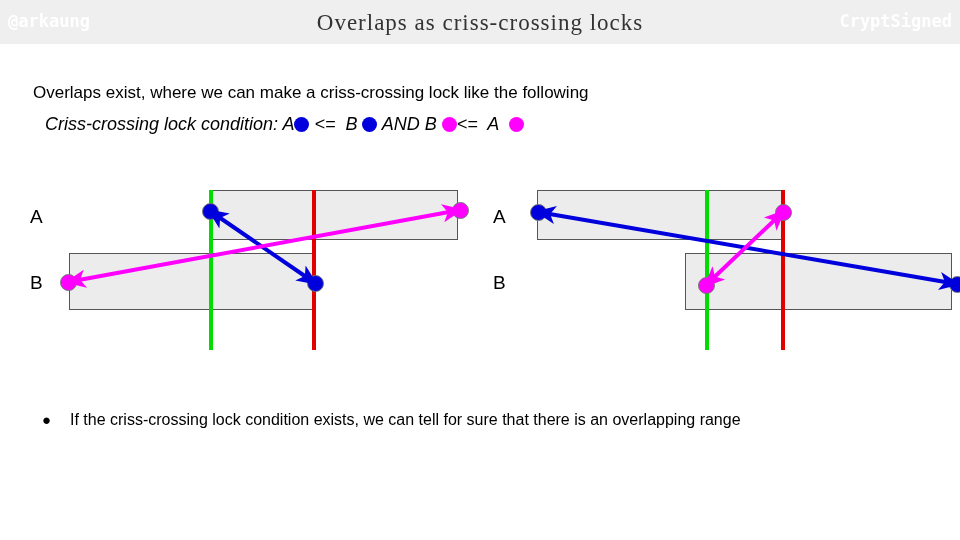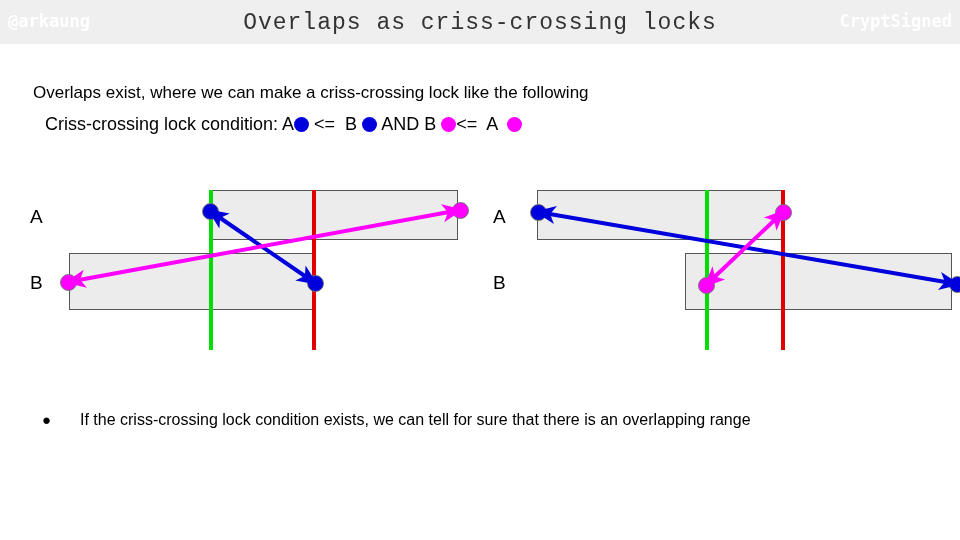--- a/index.html
+++ b/index.html
@@ -51,21 +51,21 @@
     color: #ffffff;
     letter-spacing: 0px;
     white-space: nowrap;
   }
   #slide-title {
     position: absolute;
     left: 0;
     top: 10px;
     width: 960px;
     text-align: center;
-    font-family: Liberation Mono, monospace;
+    font-family: Liberation Serif, serif;
     font-size: 23px;
     color: #333333;
     letter-spacing: 1px;
     white-space: nowrap;
   }
 
   
   #intro-text {
     position: absolute;
     left: 33px;
@@ -77,20 +77,21 @@
   }
   #condition-line {
     position: absolute;
     left: 45px;
     top: 114px;
     font-size: 18px;
     color: #000000;
     white-space: nowrap;
     display: flex;
     align-items: center;
+    font-style: italic;
   }
   #condition-line .seg { white-space: pre; }
   .inline-dot {
     display: inline-block;
     width: 15px;
     height: 15px;
     border-radius: 50%;
     vertical-align: -2px;
   }
   .dot-blue { background: #0000dd; }
@@ -107,21 +108,21 @@
     color: #000000;
     white-space: nowrap;
   }
   #bullet-marker {
     width: 22px;
     font-size: 15px;
     line-height: 22px;
     color: #000000;
   }
   #bullet-text {
-    margin-left: 16px;
+    margin-left: 6px;
     line-height: 22px;
   }
 
   
   .diagram {
     position: absolute;
     top: 180px;
     height: 180px;
   }
   #diagram-left  { left: 0px;   width: 480px; }

